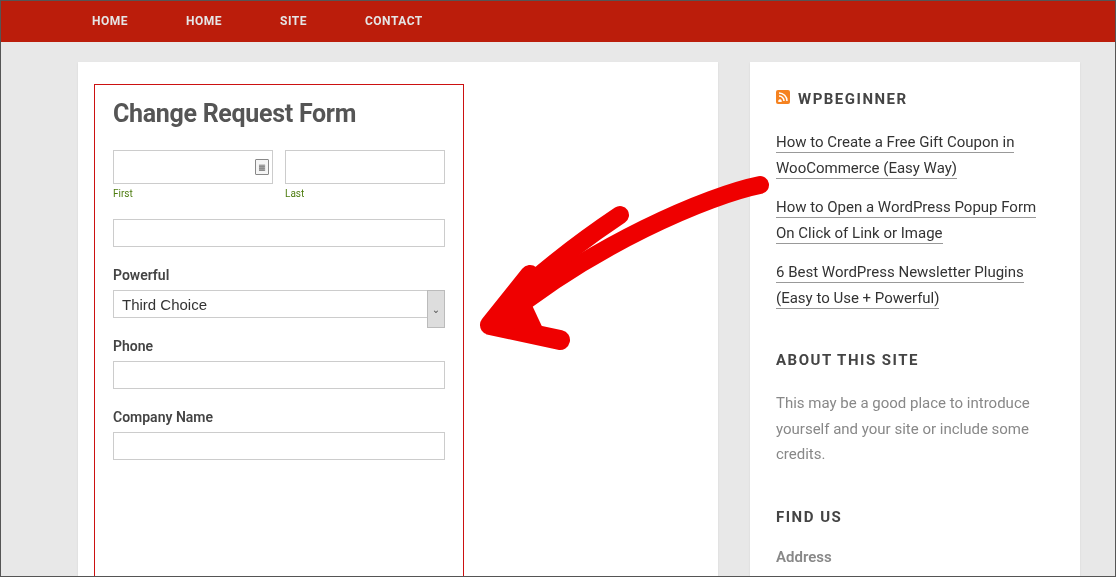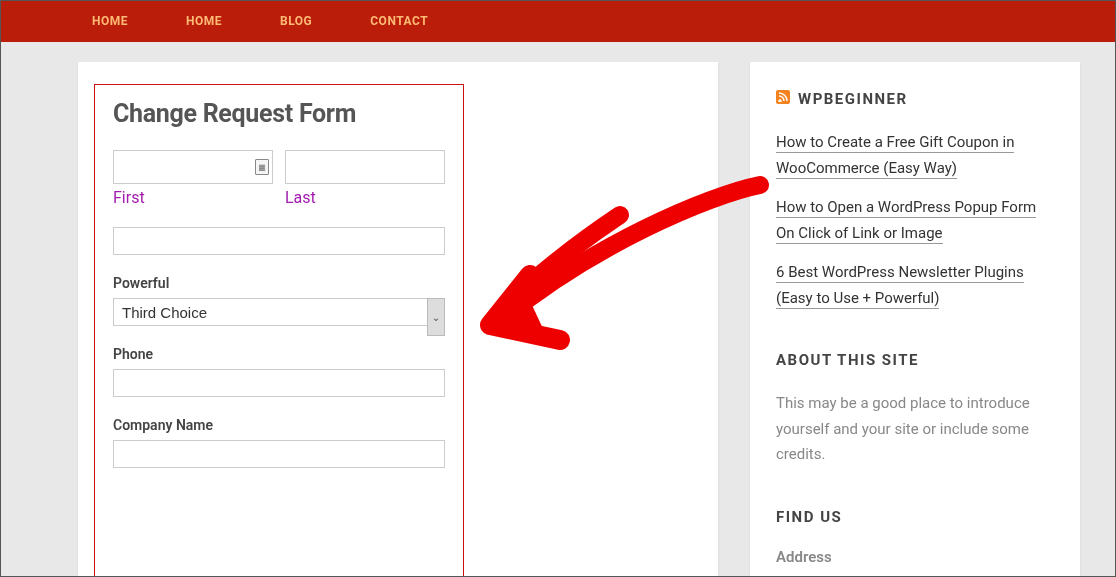--- a/index.html
+++ b/index.html
@@ -20,21 +20,21 @@
   }
   .navbar {
     background: #bb1d0b;
     height: 42px;
     display: flex;
     align-items: center;
     padding-left: 92px;
     gap: 58px;
   }
   .navbar a {
-    color: #fdba74;
+    color: #e5e5e5;
     font-size: 12px;
     font-weight: 700;
     letter-spacing: 0.5px;
     text-decoration: none;
     text-align: right;
   }
   .content-wrap {
     padding: 20px 24px 0 78px;
     display: flex;
     gap: 32px;
@@ -69,22 +69,22 @@
   .name-row { display: flex; gap: 12px; margin-bottom: 20px; }
   .name-col { flex: 1; }
   .name-col input {
     width: 100%;
     height: 34px;
     border: 1px solid #ccc;
     padding: 4px 6px;
     font-size: 14px;
   }
   .name-sub {
-    font-size: 16px;
-    color: #a21caf;
+    font-size: 10px;
+    color: #4d7c0f;
     margin-top: 4px;
   }
   .field-group { margin-bottom: 20px; }
   .field-group input, .field-group select {
     width: 100%;
     height: 28px;
     border: 1px solid #ccc;
     padding: 4px 8px;
     font-size: 15px;
     color: #333;
@@ -185,21 +185,21 @@
     color:#666;
   }
   .input-rel { position: relative; }
 </style>
 </head>
 <body>
 
 <div class="navbar">
   <a href="#">HOME</a>
   <a href="#">HOME</a>
-  <a href="#">BLOG</a>
+  <a href="#">SITE</a>
   <a href="#">CONTACT</a>
 </div>
 
 <div class="content-wrap">
   <div class="main-card">
     <div class="form-box">
       <h2 class="form-title">Change Request Form</h2>
 
       <div class="name-row">
         <div class="name-col">

